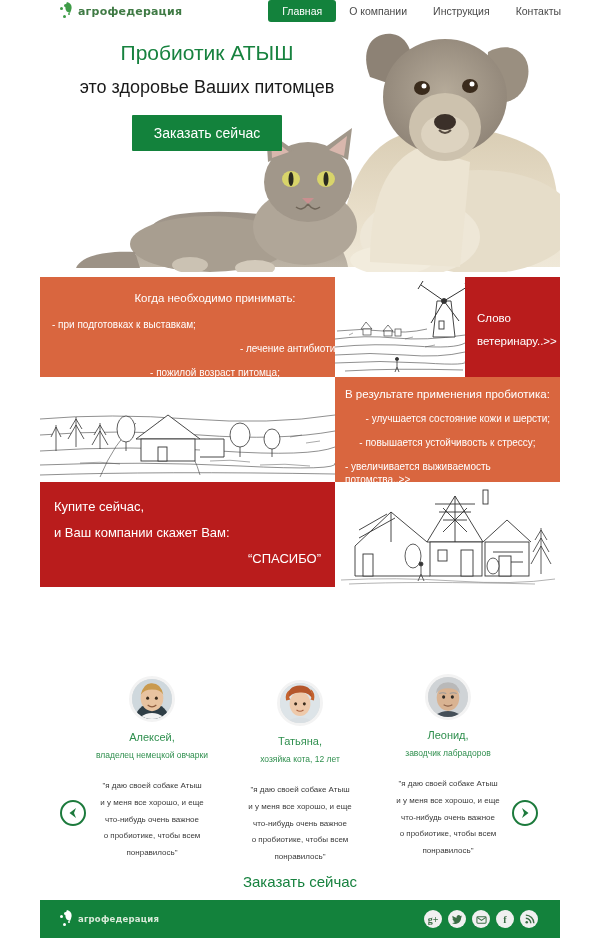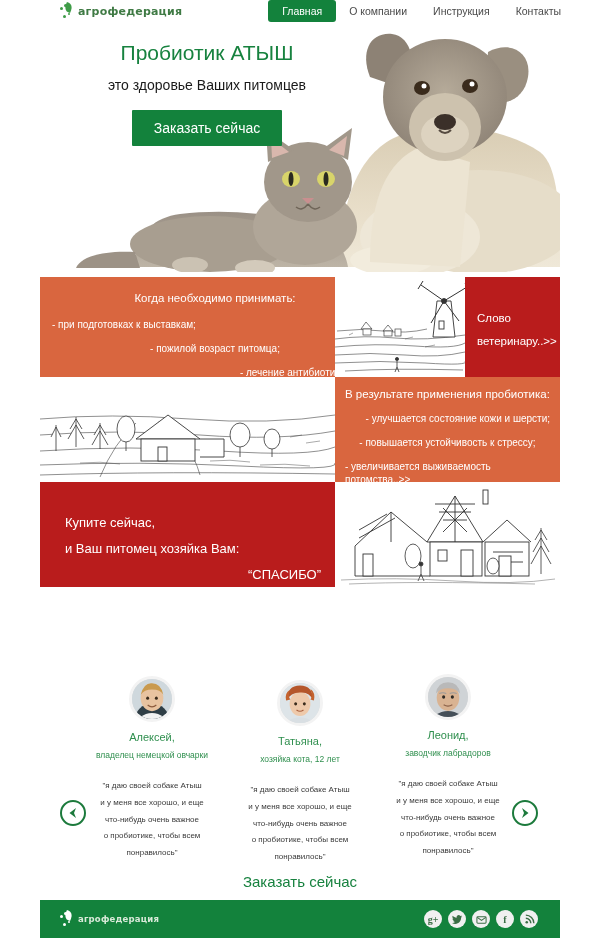--- a/index.html
+++ b/index.html
@@ -53,21 +53,21 @@
     position: absolute; top: 22px; left: 40px; width: 520px; height: 250px;
     background: #fef9c3; overflow: hidden;
   }
   .hero-art { position:absolute; inset:0; }
   .hero-copy { position: absolute; left: 22px; top: 18px; width: 290px; text-align: center; z-index: 5;}
   .hero-title {
     font-size: 21px; color: #17823f; font-weight: 400; line-height: 1.2;
     margin-bottom: 12px;
   }
   .hero-sub {
-    font-size: 14px; color: #1a1a1a; font-weight: 400; line-height: 1.2;
+    font-size: 18px; color: #1a1a1a; font-weight: 400; line-height: 1.2;
     margin-bottom: 16px;
   }
   .hero-btn {
     display:inline-block; background:#13823c; color:#fff; font-size:14px;
     padding: 10px 22px; border: none; cursor: pointer; border-radius: 1px;
   }
 
   
   .grid { position: absolute; top: 277px; left: 40px; width: 520px; height: 310px; }
   .cell { position: absolute; overflow: hidden; }
@@ -264,22 +264,22 @@
       <button class="hero-btn">Заказать сейчас</button>
     </div>
   </div>
 
   <div class="grid">
 
     <div class="cell orange" style="left:0; top:0; width:350px; height:100px;">
       <div class="cell-inner">
         <div class="cell-title">Когда необходимо принимать:</div>
         <div class="cell-li first">- при подготовках к выставкам;</div>
+        <div class="cell-li">- лечение антибиотиками ..&gt;&gt;</div>
         <div class="cell-li mid">- пожилой возраст питомца;</div>
-        <div class="cell-li">- лечение антибиотиками ..&gt;&gt;</div>
       </div>
     </div>
 
     <div class="cell sketch" style="left:295px; top:0; width:130px; height:100px;">
       <svg viewBox="0 0 130 100">
         <rect width="130" height="100" fill="#fff"></rect>
         <g stroke="#444" stroke-width="0.6" fill="none">
           <path d="M0 62 Q30 58 60 61 T130 58"></path>
           <path d="M0 70 Q40 66 80 69 T130 66"></path>
           <path d="M0 78 Q35 75 70 78 T130 75"></path>
@@ -375,23 +375,23 @@
     <div class="cell orange" style="left:295px; top:100px; width:225px; height:105px;">
       <div class="cell-inner" style="padding:10px 10px;">
         <div class="cell-title" style="text-align:left; margin-bottom:10px;">В результате применения пробиотика:</div>
         <div class="cell-li">- улучшается состояние кожи и шерсти;</div>
         <div class="cell-li mid">- повышается устойчивость к стрессу;</div>
         <div class="cell-li first">- увеличивается выживаемость потомства..&gt;&gt;</div>
       </div>
     </div>
 
     <div class="cell green" style="left:0; top:205px; width:295px; height:105px;">
-      <div class="cell-inner" style="padding:28px 14px; color:#fff; font-size:13px; line-height:2.0;margin-left:11px;">
+      <div class="cell-inner" style="padding:12px 14px; color:#fff; font-size:13px; line-height:2.0;">
         <div>Купите сейчас,</div>
-        <div>и Ваш питомец хозяйка Вам:</div>
+        <div>и Ваш компании скажет Вам:</div>
         <div style="text-align:right;">“СПАСИБО”</div>
       </div>
     </div>
 
     <div class="cell sketch" style="left:295px; top:205px; width:225px; height:105px;">
       <svg viewBox="0 0 225 105">
         <rect width="225" height="105" fill="#fff"></rect>
 
         <g stroke="#333" stroke-width="0.9" fill="#fff">
           <path d="M92 60 L120 14 L148 60 Z"></path>

